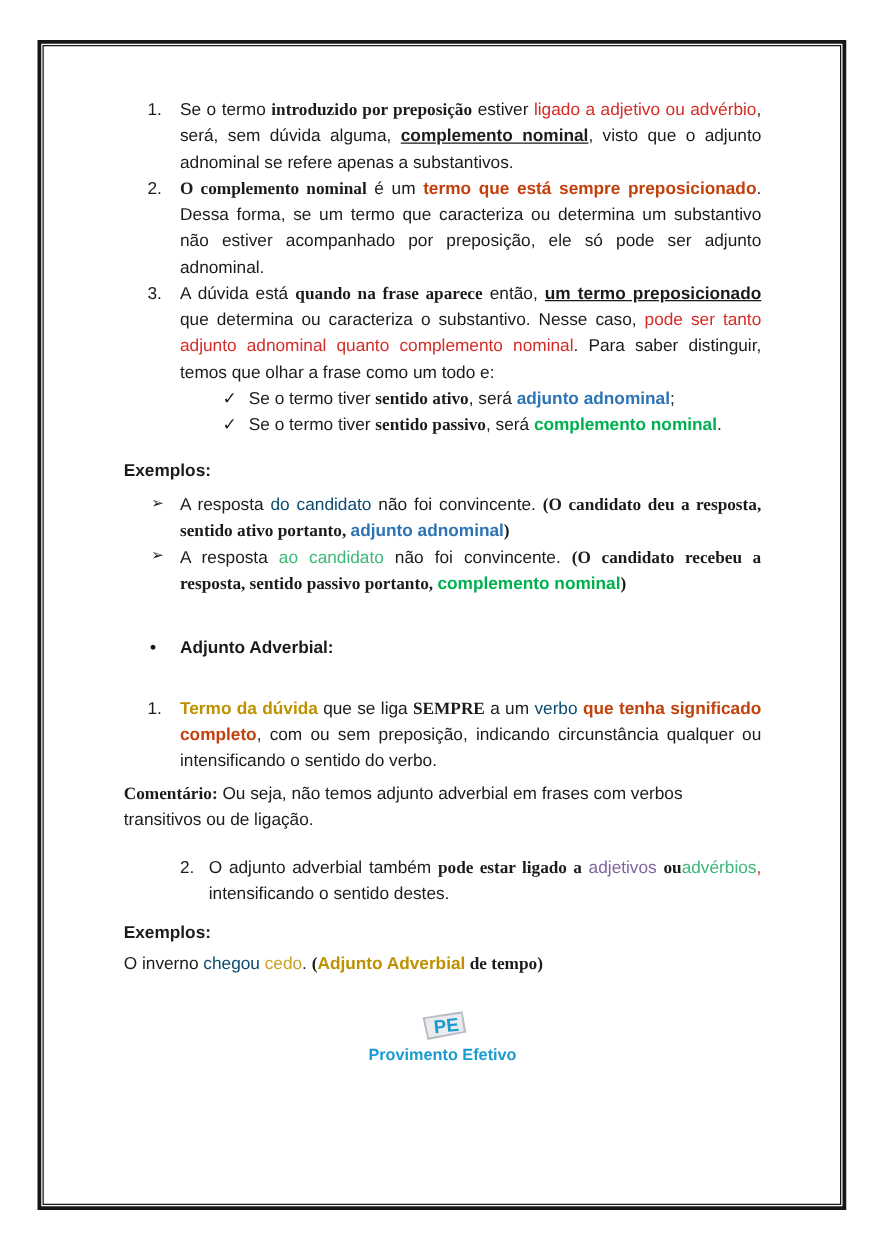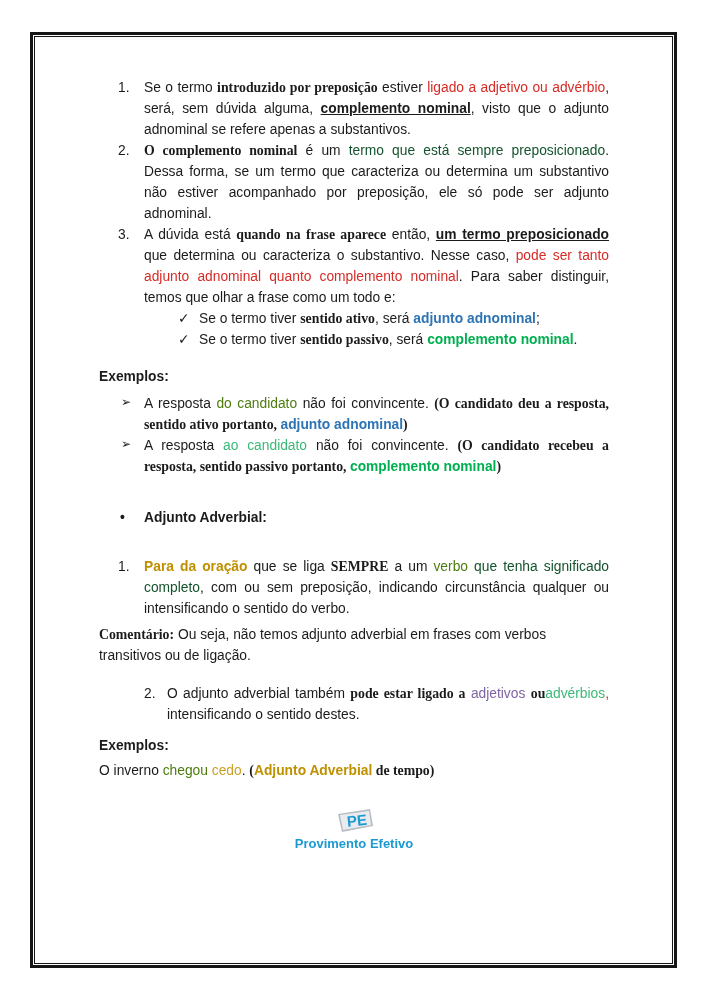--- a/index.html
+++ b/index.html
@@ -38,23 +38,23 @@
   .coment{margin-top:5px;}
   .adv2wrap{margin-top:17px;}
   .ex-line{margin-top:14px;}
   .ex-line1{margin-top:4px;}
 
   
   .s-n{}
   .s-b{font-weight:700;font-family:Liberation Serif, serif;}
   .s-bu{font-weight:700;text-decoration:underline;}
   .s-r{color:#d62b26;}
-  .s-br{color:#14532d;font-weight:400;}
+  .s-br{color:#c2410c;font-weight:700;}
   .s-bb{color:#2e74b5;font-weight:700;}
-  .s-bl{color:#4d7c0f;}
+  .s-bl{color:#0c4a6e;}
   .s-bg{color:#00b050;font-weight:700;}
   .s-g{color:#3cb878;}
   .s-by{color:#bf9000;font-weight:700;}
   .s-y{color:#c9a227;text-align:right;}
   .s-p{color:#8064a2;}
 
   
   .logo{margin-top:25px;display:flex;flex-direction:column;align-items:center;}
   .logo-icon{height:30px;}
   .brand{color:#1b9ad2;font-weight:700;font-size:13px;line-height:14px;margin-top:1px;text-align:center;}
@@ -102,21 +102,21 @@
       </div>
 
 
       <div class="bullet">
         <span class="mark">•</span>
         <span>Adjunto Adverbial:</span>
       </div>
 
       <div class="li jt adv1">
         <span class="num">1.</span>
-        <span><span class="s-by">Para da oração</span><span class="s-n"> que se liga </span><span class="s-b">SEMPRE</span><span class="s-n"> a um </span><span class="s-bl">verbo</span><span class="s-n"> </span><span class="s-br">que tenha significado completo</span><span class="s-n">, com ou sem preposição, indicando circunstância qualquer ou intensificando o sentido do verbo.</span></span>
+        <span><span class="s-by">Termo da dúvida</span><span class="s-n"> que se liga </span><span class="s-b">SEMPRE</span><span class="s-n"> a um </span><span class="s-bl">verbo</span><span class="s-n"> </span><span class="s-br">que tenha significado completo</span><span class="s-n">, com ou sem preposição, indicando circunstância qualquer ou intensificando o sentido do verbo.</span></span>
       </div>
 
       <div class="coment">
         <span><span class="s-b">Comentário:</span><span class="s-n"> Ou seja, não temos adjunto adverbial em frases com verbos transitivos ou de ligação.</span></span>
       </div>
 
       <div class="adv2wrap">
         <div class="li li2 jt">
           <span class="num">2.</span>
           <span><span class="s-n">O adjunto adverbial também </span><span class="s-b">pode estar ligado a</span><span class="s-n"> </span><span class="s-p">adjetivos</span><span class="s-n"> </span><span class="s-b">ou</span><span class="s-g">advérbios</span><span class="s-r">,</span><span class="s-n"> intensificando o sentido destes.</span></span>

